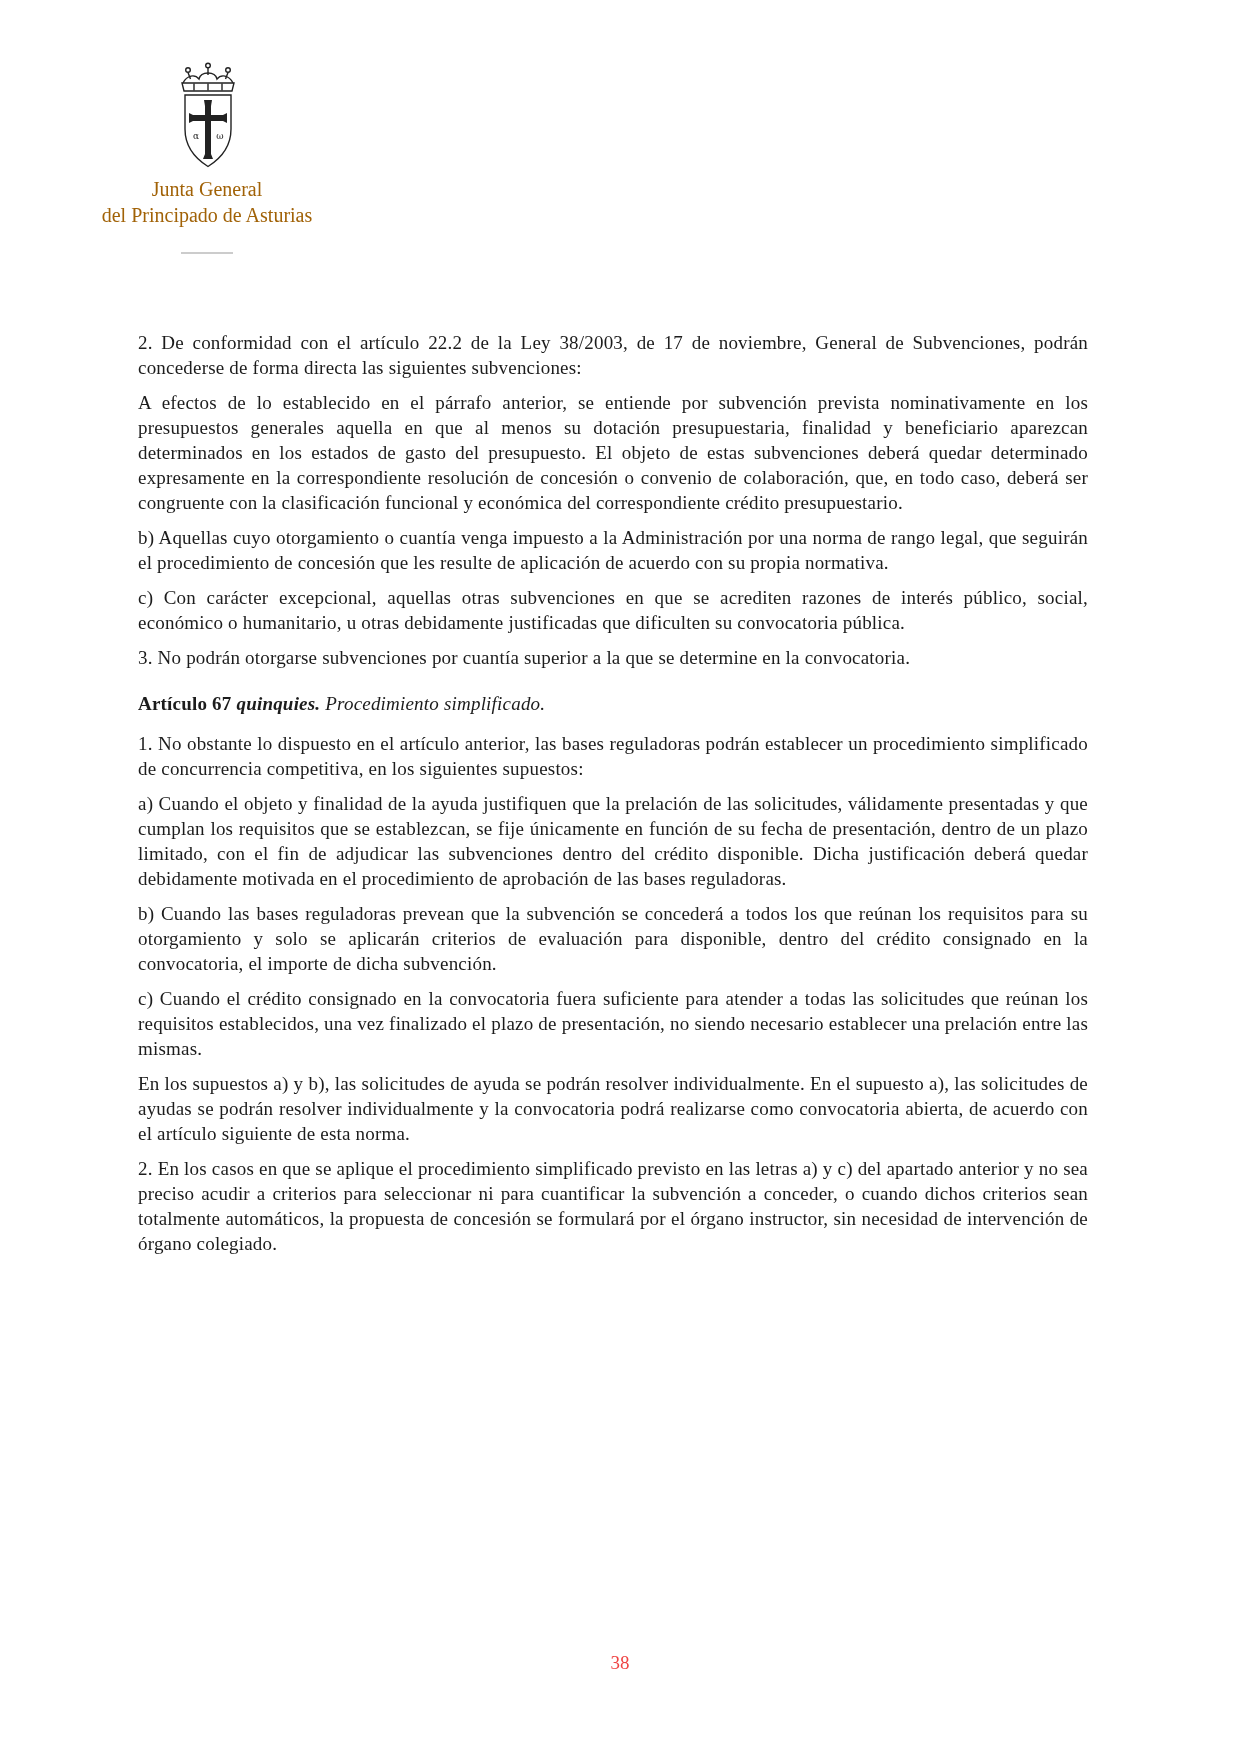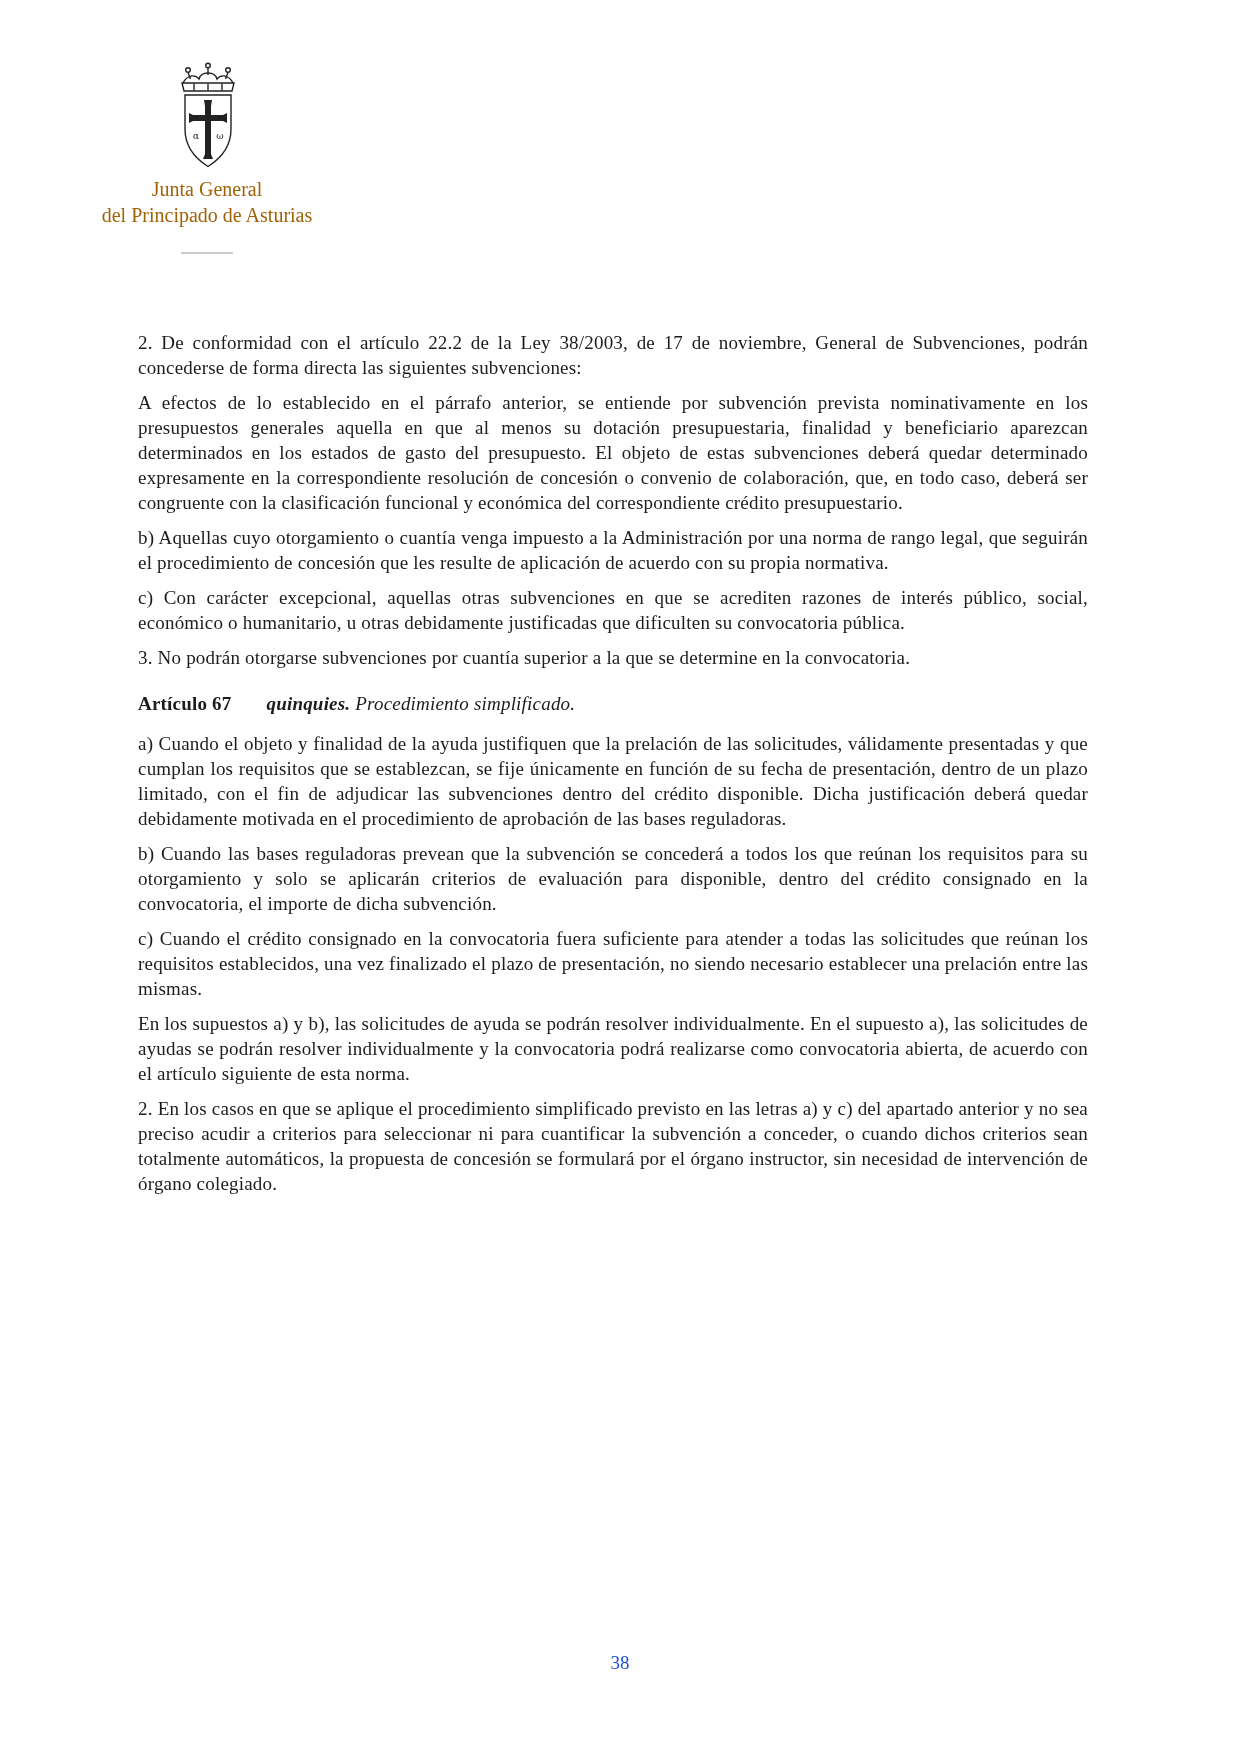--- a/index.html
+++ b/index.html
@@ -56,31 +56,31 @@
     text-align: justify;
   }
   .doc-body h2 {
     margin: 21px 0 15px 0;
     font-size: 19px;
     line-height: 25px;
     font-weight: normal;
     text-align: left;
   }
   .h-bold { font-weight: bold; font-style: normal; }
-  .h-bold-italic { font-weight: bold; font-style: italic; margin-left: 30px; }
+  .h-bold-italic { font-weight: bold; font-style: italic; }
   .h-italic { font-weight: normal; font-style: italic; margin-top: 24px; }
   
   .page-number {
     position: absolute;
     top: 1652px;
     left: 0;
     width: 100%;
     text-align: center;
     font-size: 19px;
-    color: #1d4ed8;
+    color: #ef4444;
   }
 </style>
 </head>
 <body>
 
 <div class="page">
 
   <svg class="crest" viewBox="0 0 68 110" xmlns="http://www.w3.org/2000/svg" aria-hidden="true">
     <g fill="none" stroke="#222222" stroke-width="1.4">
 
@@ -123,20 +123,21 @@
 
   <div class="doc-body">
     <p>2. De conformidad con el artículo 22.2 de la Ley 38/2003, de 17 de noviembre, General de Subvenciones, podrán concederse de forma directa las siguientes subvenciones:</p>
     <p>A efectos de lo establecido en el párrafo anterior, se entiende por subvención prevista nominativamente en los presupuestos generales aquella en que al menos su dotación presupuestaria, finalidad y beneficiario aparezcan determinados en los estados de gasto del presupuesto. El objeto de estas subvenciones deberá quedar determinado expresamente en la correspondiente resolución de concesión o convenio de colaboración, que, en todo caso, deberá ser congruente con la clasificación funcional y económica del correspondiente crédito presupuestario.</p>
     <p>b) Aquellas cuyo otorgamiento o cuantía venga impuesto a la Administración por una norma de rango legal, que seguirán el procedimiento de concesión que les resulte de aplicación de acuerdo con su propia normativa.</p>
     <p>c) Con carácter excepcional, aquellas otras subvenciones en que se acrediten razones de interés público, social, económico o humanitario, u otras debidamente justificadas que dificulten su convocatoria pública.</p>
     <p>3. No podrán otorgarse subvenciones por cuantía superior a la que se determine en la convocatoria.</p>
 
     <h2><span class="h-bold">Artículo 67</span> <span class="h-bold-italic">quinquies.</span> <span class="h-italic">Procedimiento simplificado.</span></h2>
 
+    <p>1. No obstante lo dispuesto en el artículo anterior, las bases reguladoras podrán establecer un procedimiento simplificado de concurrencia competitiva, en los siguientes supuestos:</p>
     <p>a) Cuando el objeto y finalidad de la ayuda justifiquen que la prelación de las solicitudes, válidamente presentadas y que cumplan los requisitos que se establezcan, se fije únicamente en función de su fecha de presentación, dentro de un plazo limitado, con el fin de adjudicar las subvenciones dentro del crédito disponible. Dicha justificación deberá quedar debidamente motivada en el procedimiento de aprobación de las bases reguladoras.</p>
     <p>b) Cuando las bases reguladoras prevean que la subvención se concederá a todos los que reúnan los requisitos para su otorgamiento y solo se aplicarán criterios de evaluación para disponible, dentro del crédito consignado en la convocatoria, el importe de dicha subvención.</p>
     <p>c) Cuando el crédito consignado en la convocatoria fuera suficiente para atender a todas las solicitudes que reúnan los requisitos establecidos, una vez finalizado el plazo de presentación, no siendo necesario establecer una prelación entre las mismas.</p>
     <p>En los supuestos a) y b), las solicitudes de ayuda se podrán resolver individualmente. En el supuesto a), las solicitudes de ayudas se podrán resolver individualmente y la convocatoria podrá realizarse como convocatoria abierta, de acuerdo con el artículo siguiente de esta norma.</p>
     <p>2. En los casos en que se aplique el procedimiento simplificado previsto en las letras a) y c) del apartado anterior y no sea preciso acudir a criterios para seleccionar ni para cuantificar la subvención a conceder, o cuando dichos criterios sean totalmente automáticos, la propuesta de concesión se formulará por el órgano instructor, sin necesidad de intervención de órgano colegiado.</p>
   </div>
 
   <div class="page-number">38</div>
 
 </div>

